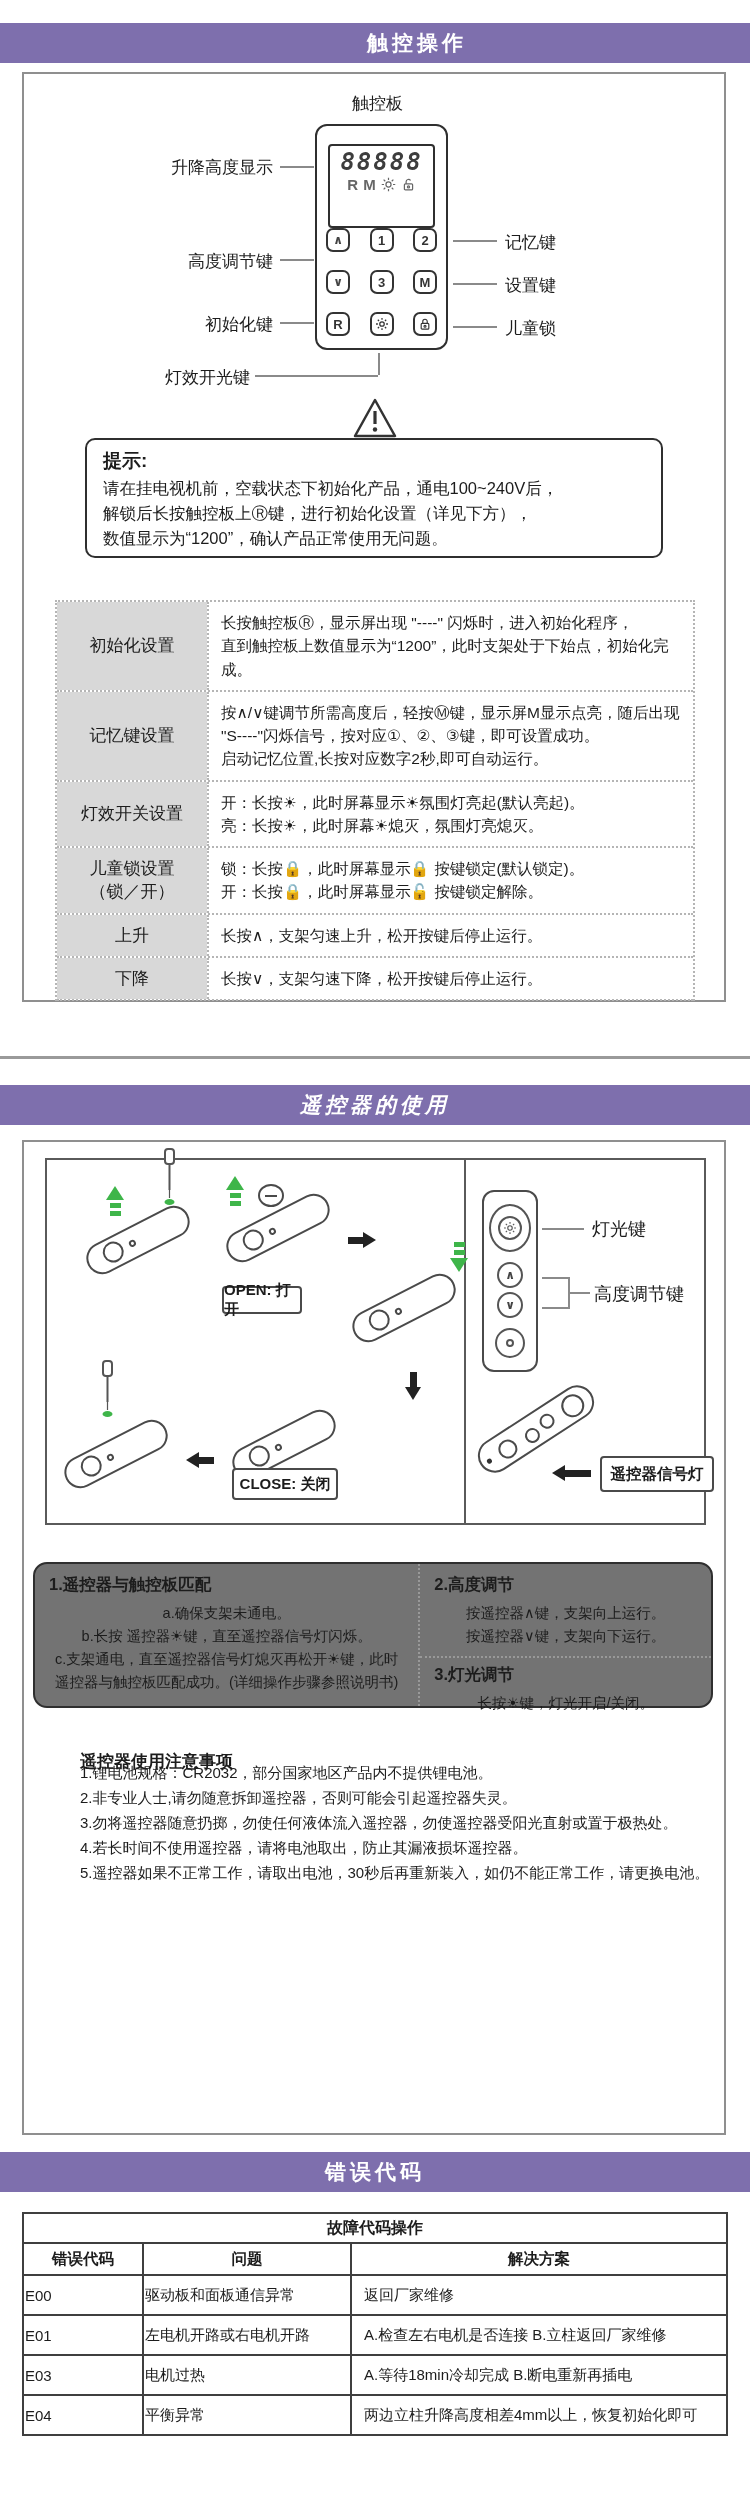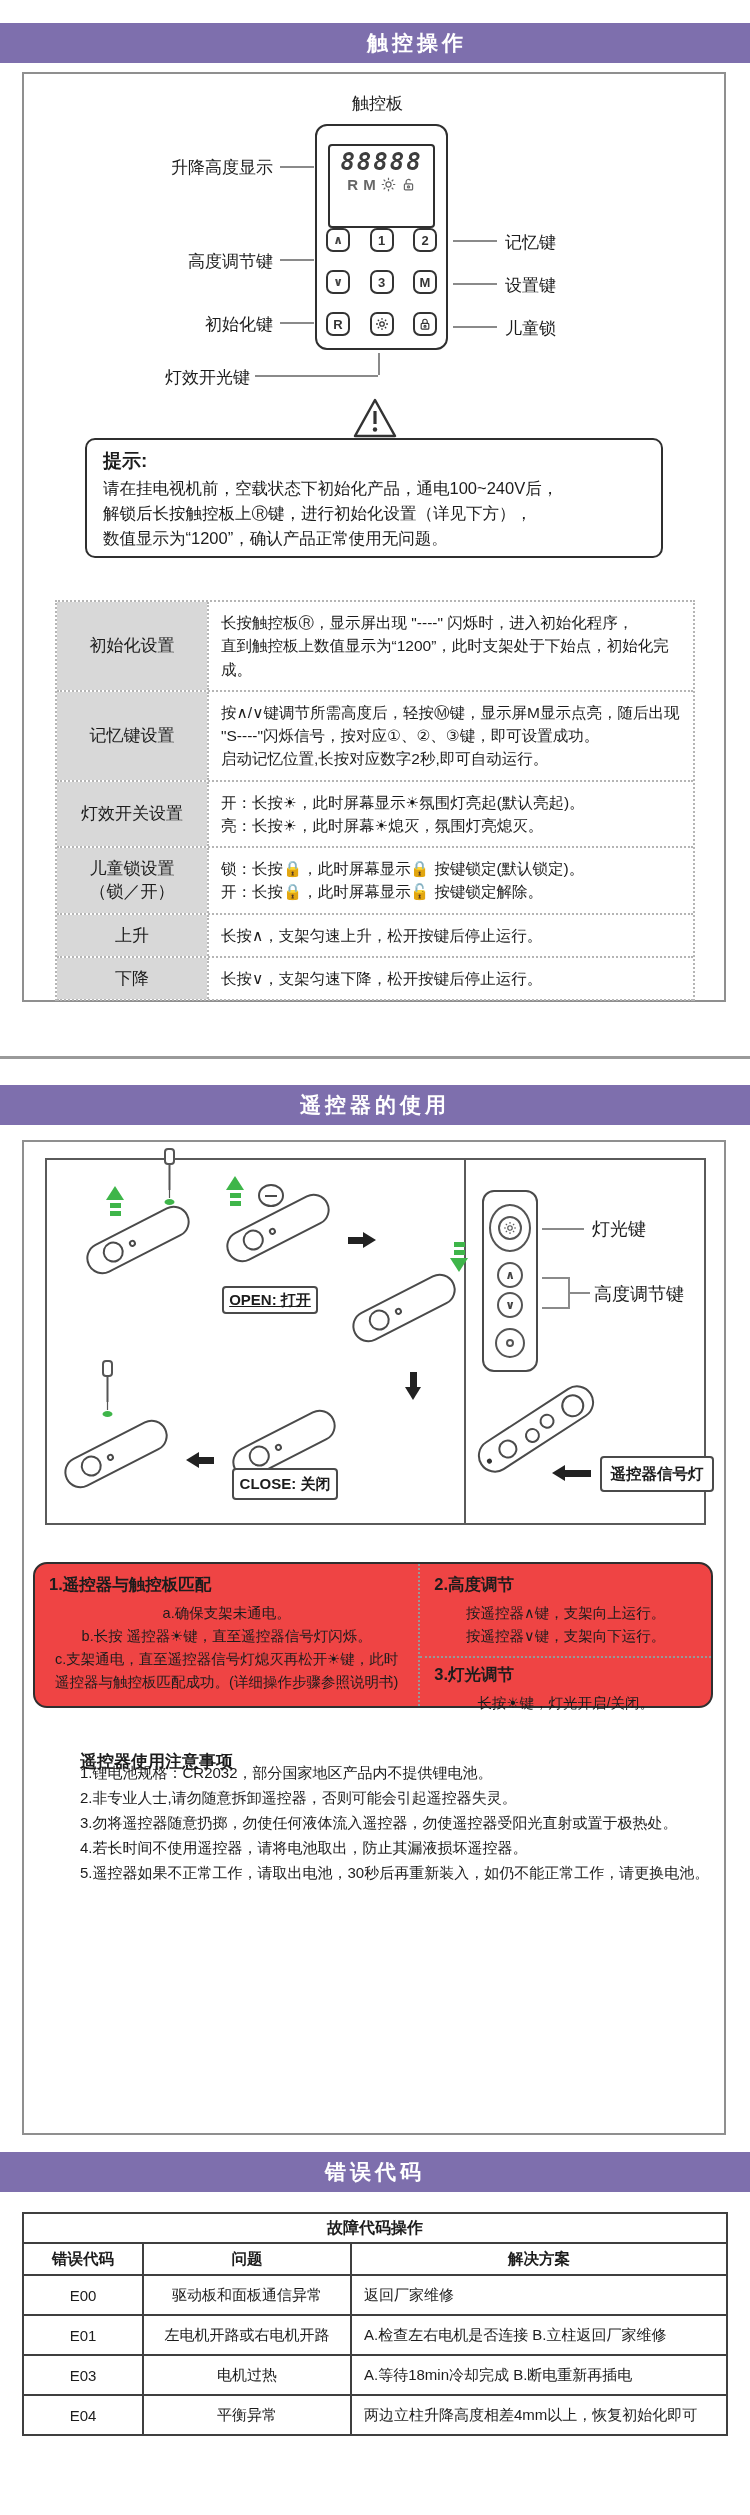--- a/index.html
+++ b/index.html
@@ -1,21 +1,21 @@
 <!DOCTYPE html>
 <html><head>
 <meta charset="utf-8">
 <style>
   html,body{margin:0;padding:0;background:#fff;}
   .page{position:relative;width:750px;height:2515px;background:#fff;overflow:hidden;
         font-family:"Liberation Sans","DejaVu Sans",sans-serif;color:#1c1c1c;}
   
   .bar{position:absolute;left:0;width:750px;height:40px;background:#7e6fad;color:#fff;
        display:flex;align-items:center;justify-content:center;font-size:21px;font-weight:bold;letter-spacing:4px;}
-  #bar1{top:23px;padding-left:42px;} #bar2{top:1085px;} #bar3{top:2152px;}
+  #bar1{top:23px;padding-left:42px;} #bar2{top:1085px;font-style:italic;} #bar3{top:2152px;}
   
   .obox{position:absolute;background:#fff;border:2px solid #8f8f8f;box-sizing:border-box;}
   #sec1box{left:22px;top:72px;width:704px;height:930px;}
   #sec2box{left:22px;top:1140px;width:704px;height:995px;}
   #divider{position:absolute;left:0;top:1056px;width:750px;height:3px;background:#9a9a9a;}
   
   #panelLabel{position:absolute;left:352px;top:92px;font-size:17px;}
   #panel{position:absolute;left:315px;top:124px;width:133px;height:226px;border:2px solid #2f2f2f;border-radius:12px;box-sizing:border-box;}
   #display{position:absolute;left:328px;top:144px;width:107px;height:84px;border:2px solid #2f2f2f;border-radius:4px;box-sizing:border-box;}
   #digits{font-family:"DejaVu Sans Mono",monospace;font-style:italic;font-weight:bold;font-size:24px;
@@ -72,35 +72,35 @@
   .chev{font-size:12px;font-weight:bold;color:#444;}
   #hrem{position:absolute;left:470px;top:1412px;width:132px;height:34px;border:2px solid #4a4a4a;border-radius:17px;
         transform:rotate(-33deg);box-sizing:border-box;background:#fff;}
   #hrem .bigc{position:absolute;left:96px;top:4px;width:23px;height:23px;border:2px solid #4a4a4a;border-radius:50%;box-sizing:border-box;}
   #hrem .sc1{position:absolute;left:70px;top:7px;width:15px;height:15px;border:2px solid #4a4a4a;border-radius:50%;box-sizing:border-box;}
   #hrem .sc2{position:absolute;left:50px;top:11px;width:15px;height:15px;border:2px solid #4a4a4a;border-radius:50%;box-sizing:border-box;}
   #hrem .sc3{position:absolute;left:20px;top:7px;width:19px;height:19px;border:2px solid #4a4a4a;border-radius:50%;box-sizing:border-box;}
   #hrem .led{position:absolute;left:5px;top:14px;width:5px;height:5px;background:#333;border-radius:50%;}
   
   #matchbox{position:absolute;left:33px;top:1562px;width:680px;height:146px;border:2.5px solid #2f2f2f;
-            border-radius:14px;display:flex;box-sizing:border-box;background:#ef4444;}
+            border-radius:14px;display:flex;box-sizing:border-box;background:#737373;}
   .mcol1{width:57%;padding:10px 14px;border-right:2px dotted #999;box-sizing:border-box;}
   .mcol2{flex:1;padding:10px 14px;box-sizing:border-box;}
   .mtitle{font-weight:bold;font-size:16.5px;margin-bottom:6px;}
   .mbody{font-size:14.5px;line-height:1.58;text-align:center;}
   .mdiv{border-top:2px dotted #999;margin:8px -14px 6px -14px;}
   #notesTitle{position:absolute;left:80px;top:1728px;font-size:17px;font-weight:bold;margin-top:22px;}
   #notesBody{position:absolute;left:80px;top:1760px;width:630px;font-size:15px;line-height:25px;}
   
   #errtable{position:absolute;left:22px;top:2212px;width:706px;border-collapse:collapse;font-size:15px;}
   #errtable th,#errtable td{border:2px solid #3f3f3f;box-sizing:border-box;}
   #errtable .ttl{height:30px;font-size:16px;font-weight:bold;text-align:center;margin-left:27px;}
   #errtable .hdr th{height:32px;font-size:15.5px;text-align:center;}
   #errtable td{height:40px;}
-  #errtable td.c{text-align:center;}
+  #errtable td.c{}
   #errtable td.l{text-align:left;padding-left:12px;}
   svg{display:block;}
 </style>
 </head>
 <body>
 
 <div class="page">
 
   <div class="bar" id="bar1">
     <span>触控操作</span>
@@ -280,21 +280,21 @@
     </div>
   <div class="barr" style="left:348px;top:1232px;">
       <div class="tail"></div>
       <div class="tipr"></div>
     </div>
   <div class="garr" style="left:450px;top:1242px;">
       <div class="d"></div>
       <div class="d"></div>
       <div class="trid"></div>
     </div>
-  <div class="tagbox" style="left:222px;top:1286px;width:96px;height:28px;text-decoration:underline;">
+  <div class="tagbox" style="left:222px;top:1286px;width:80px;height:28px;">
     <span>OPEN: 打开</span>
   </div>
   <div class="rem" style="left:348px;top:1292px;transform:rotate(-27deg);">
       <div class="slot"></div>
       <div class="pdot"></div>
     </div>
   <div class="barrv" style="left:405px;top:1372px;">
       <div class="tail"></div>
       <div class="tipd"></div>
     </div>

